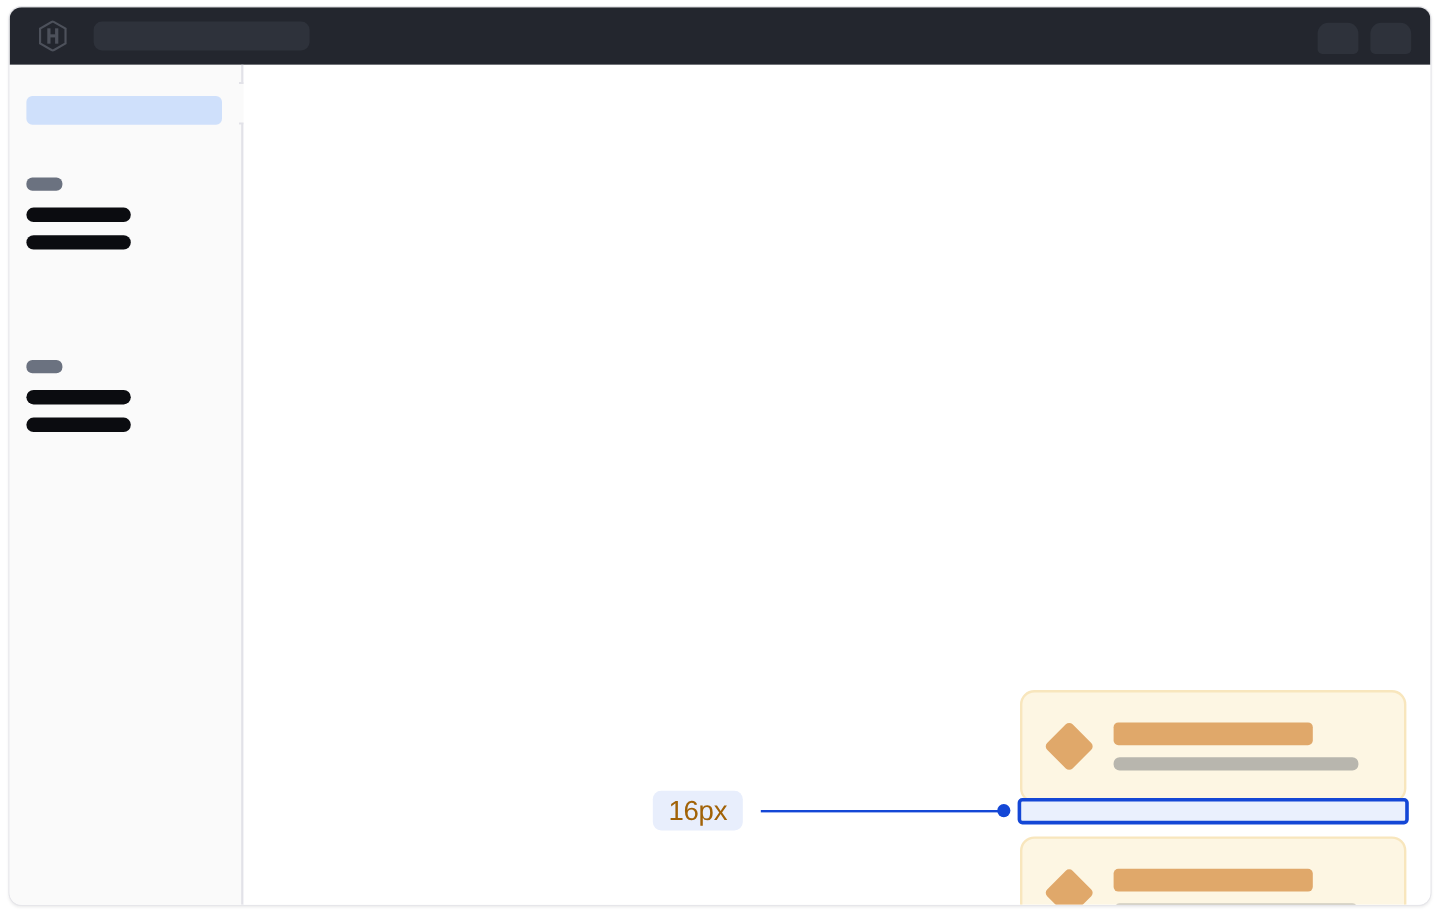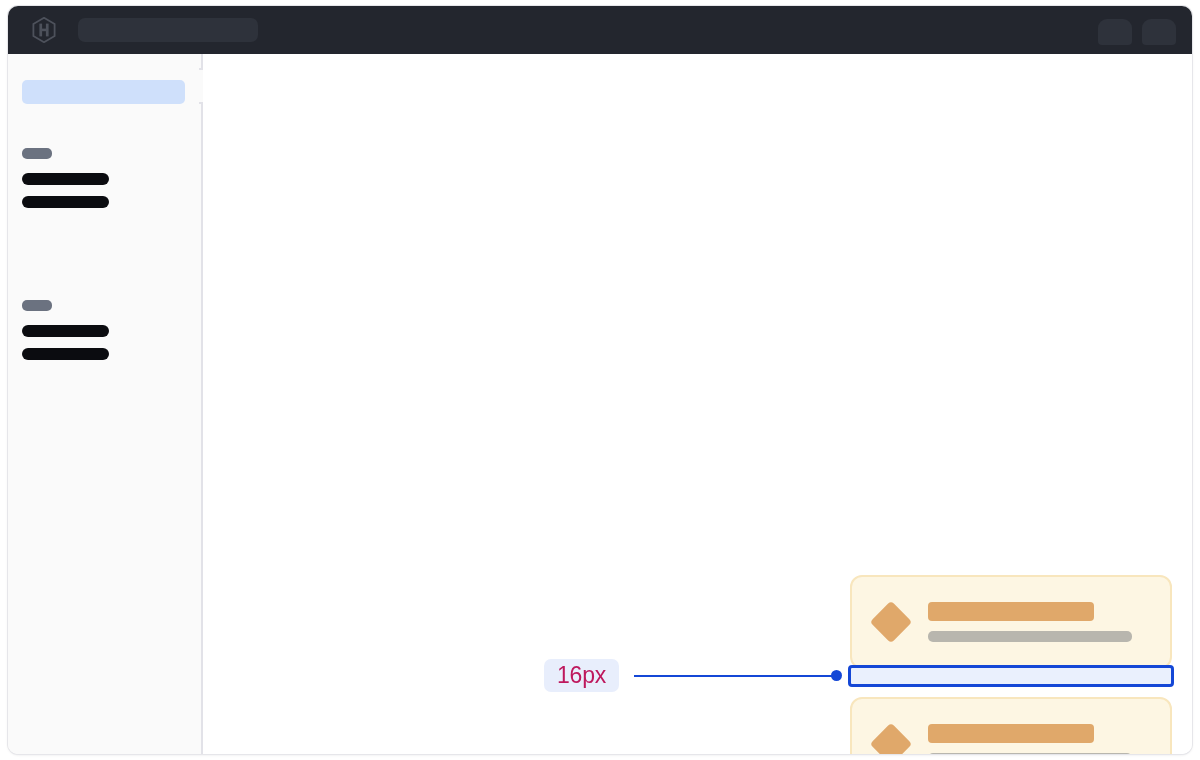--- a/index.html
+++ b/index.html
@@ -137,21 +137,21 @@
   
   .measure-label {
     position: absolute;
     left: 341px;
     top: 605px;
     height: 33px;
     padding: 0 13px;
     display: flex;
     align-items: center;
     background: #e8eefc;
-    color: #be185d;
+    color: #a16207;
     font-size: 23px;
     letter-spacing: -0.2px;
     border-radius: 7px;
     white-space: nowrap;
   }
 
   .measure-line {
     position: absolute;
     left: 431px;
     top: 621px;

